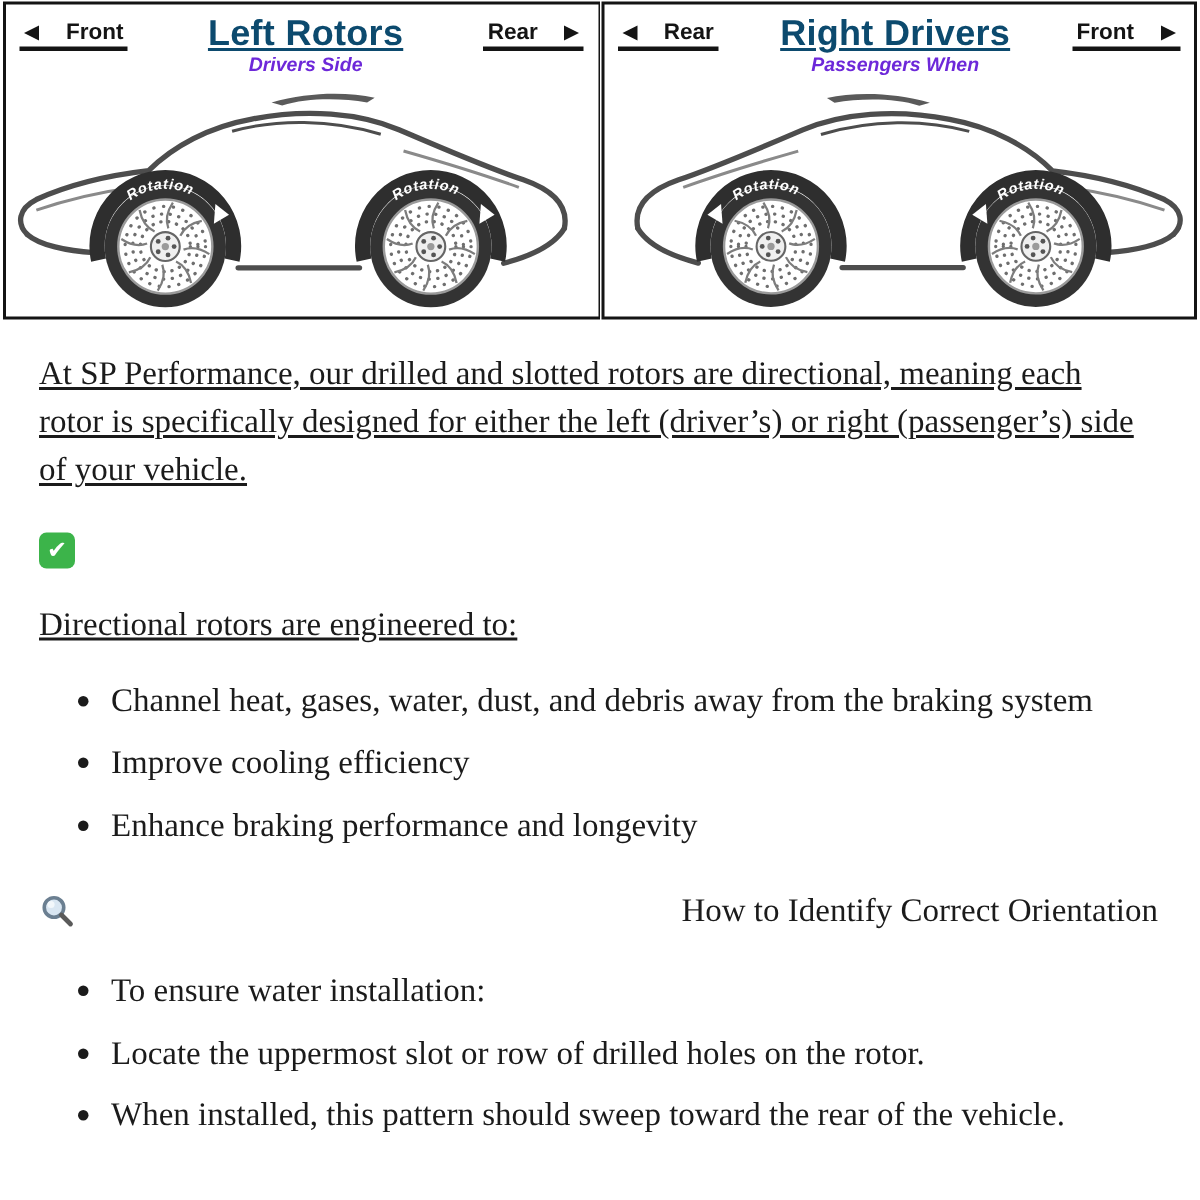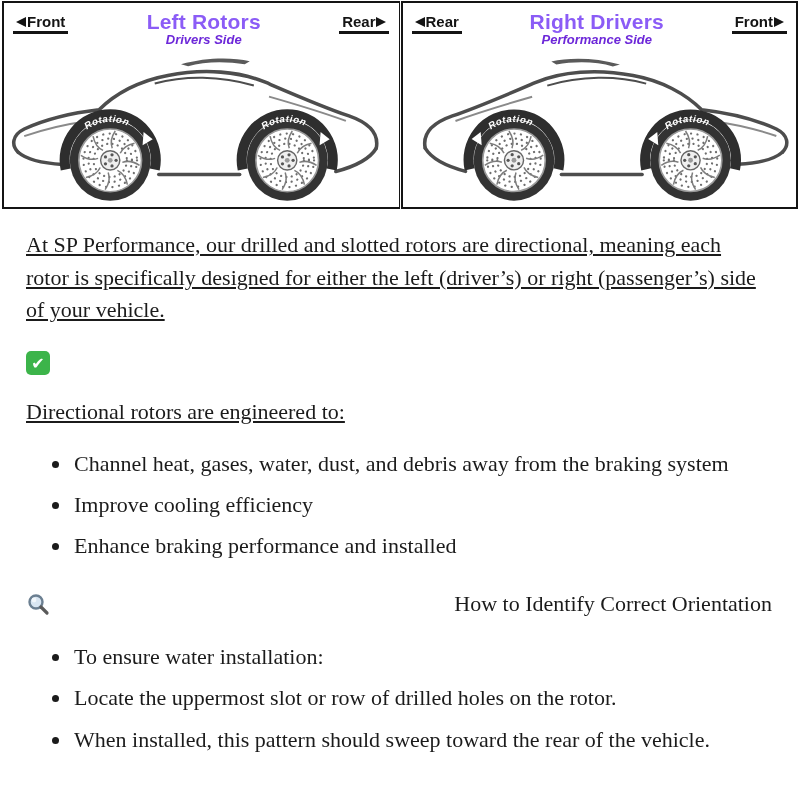--- a/index.html
+++ b/index.html
@@ -20,32 +20,32 @@
   }
   .panel-left { border-right:1px solid #141414; }
   .panel-right { border-left:2px solid #141414; margin-left:1px; }
 
   .panel-header {
     display:flex; justify-content:space-between; align-items:flex-start;
     padding:7px 9px 0 9px;
     font-family:"Liberation Sans", sans-serif;
   }
   .dir {
-    display:inline-flex; align-items:center; gap:1px;
+    display:inline-flex; align-items:center; gap:18px;
     border-bottom:3px solid #141414;
     padding:0 3px 1px 3px;
     font-weight:bold; font-size:15px; color:#141414;
     margin-top:3px;
   }
   .tri { width:0; height:0; border-top:5px solid transparent; border-bottom:5px solid transparent; }
   .tri-left  { border-right:10px solid #141414; }
   .tri-right { border-left:10px solid #141414; }
 
   .title-block { text-align:center; line-height:1.1; }
-  .panel-title { font-size:21px; font-weight:bold; color:#8b5cf6; letter-spacing:.2px; }
+  .panel-title { font-size:24px; font-weight:bold; color:#0c4a6e; letter-spacing:.2px;text-decoration:underline; }
   .panel-subtitle { font-size:13px; font-weight:bold; font-style:italic; color:#6d28d9; }
 
   .car-svg { display:block; width:100%; height:158px; margin-top:2px; }
   .rot-text { font-family:"Liberation Sans", sans-serif; font-size:9.5px; font-weight:bold; font-style:italic; fill:#ffffff; letter-spacing:.5px; }
 
   
   .content { padding:20px 28px 8px 26px; font-size:22px; line-height:1.47; }
   .content p { margin:0 16px 19px 0; max-width:744px;text-decoration:underline; }
 
   .section-heading {
@@ -146,21 +146,21 @@
   </section>
 
   <section class="panel panel-right">
     <div class="panel-header">
       <span class="dir">
         <span class="tri tri-left"></span>
         <span>Rear</span>
       </span>
       <div class="title-block">
         <div class="panel-title">Right Drivers</div>
-        <div class="panel-subtitle">Performance Side</div>
+        <div class="panel-subtitle">Passengers When</div>
       </div>
       <span class="dir">
         <span>Front</span>
         <span class="tri tri-right"></span>
       </span>
     </div>
     <svg class="car-svg" viewBox="0 0 390 150">
       <g transform="translate(390,0) scale(-1,1)">
           <use href="#carbody"></use>
         </g>
@@ -180,21 +180,21 @@
 
   <h3 class="section-heading bold">
     <span class="check-icon">✔</span>
   </h3>
 
   <p>Directional rotors are engineered to:</p>
 
   <ul class="bullets">
     <li>Channel heat, gases, water, dust, and debris away from the braking system</li>
     <li>Improve cooling efficiency</li>
-    <li>Enhance braking performance and installed</li>
+    <li>Enhance braking performance and longevity</li>
   </ul>
 
   <h3 class="section-heading plain">
     <svg class="mag-icon" viewBox="0 0 24 24">
       <circle cx="10" cy="10" r="6.5" fill="#d9e6f2" stroke="#6b7f91" stroke-width="2.4"></circle>
       <circle cx="8" cy="8" r="2.4" fill="#f2f7fb" stroke="none"></circle>
       <line x1="15" y1="15" x2="21" y2="21" stroke="#5a5a5a" stroke-width="3.2" stroke-linecap="round"></line>
     </svg>
     <span>How to Identify Correct Orientation</span>
   </h3>

